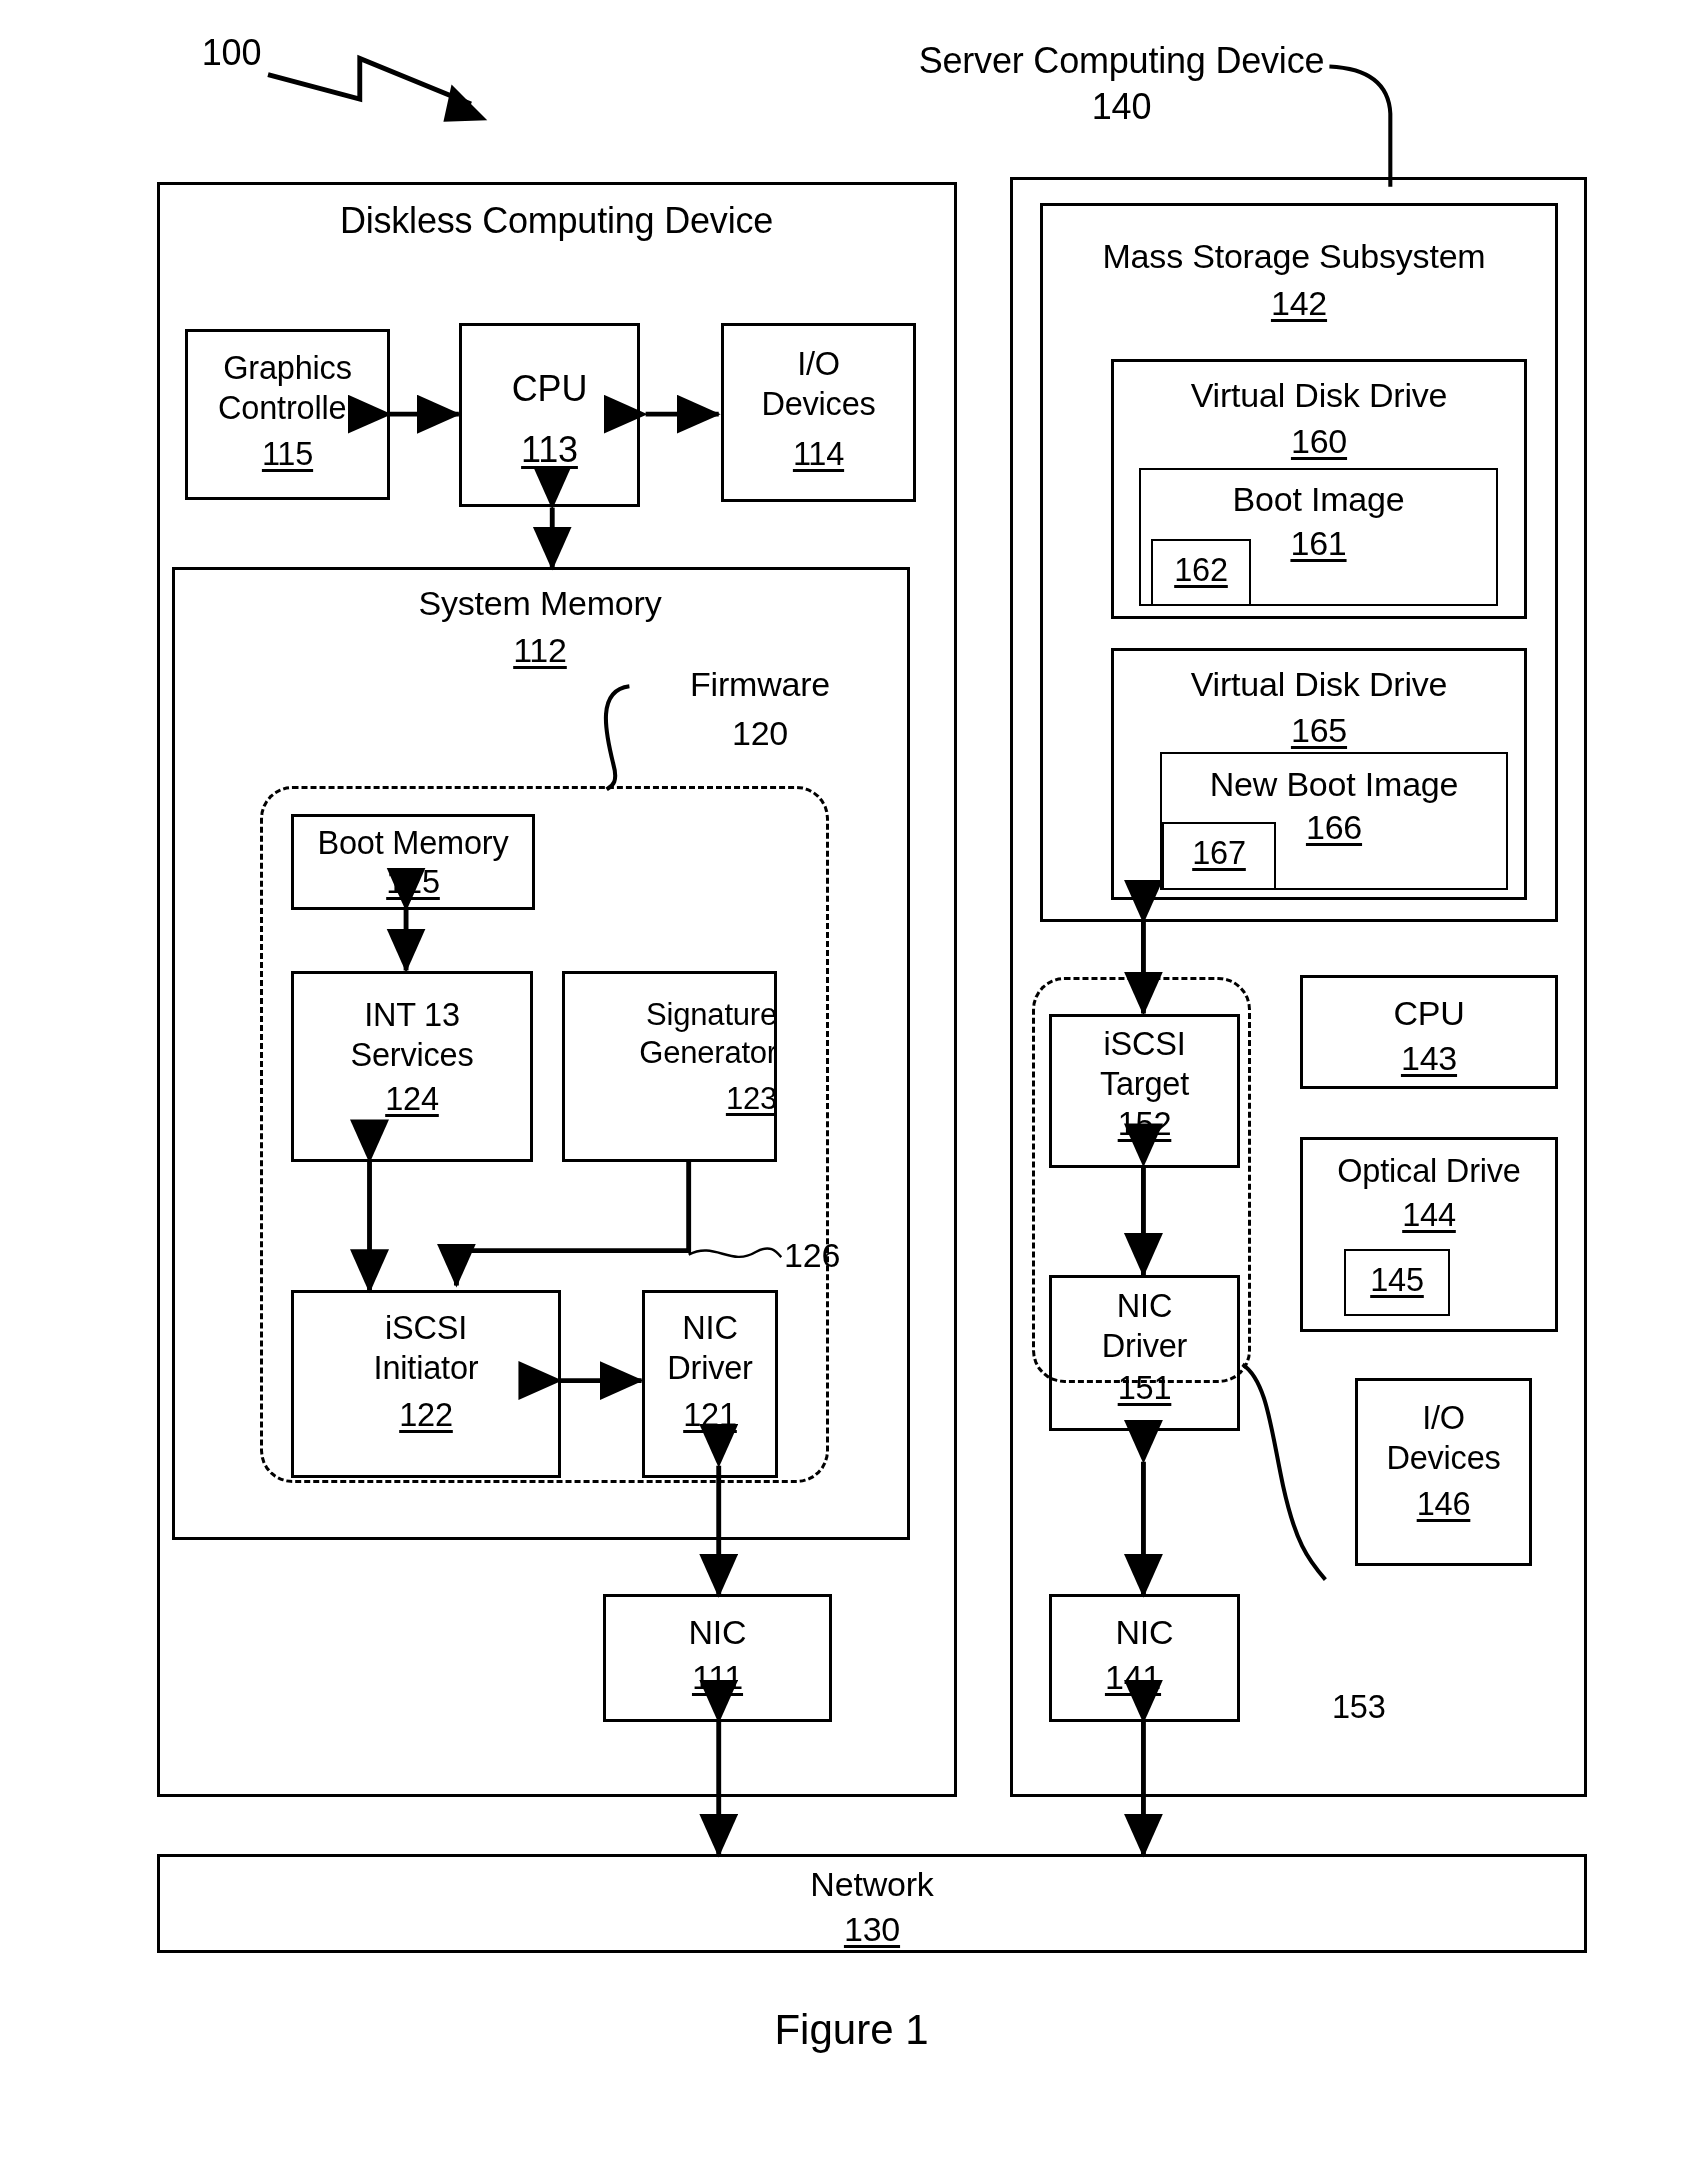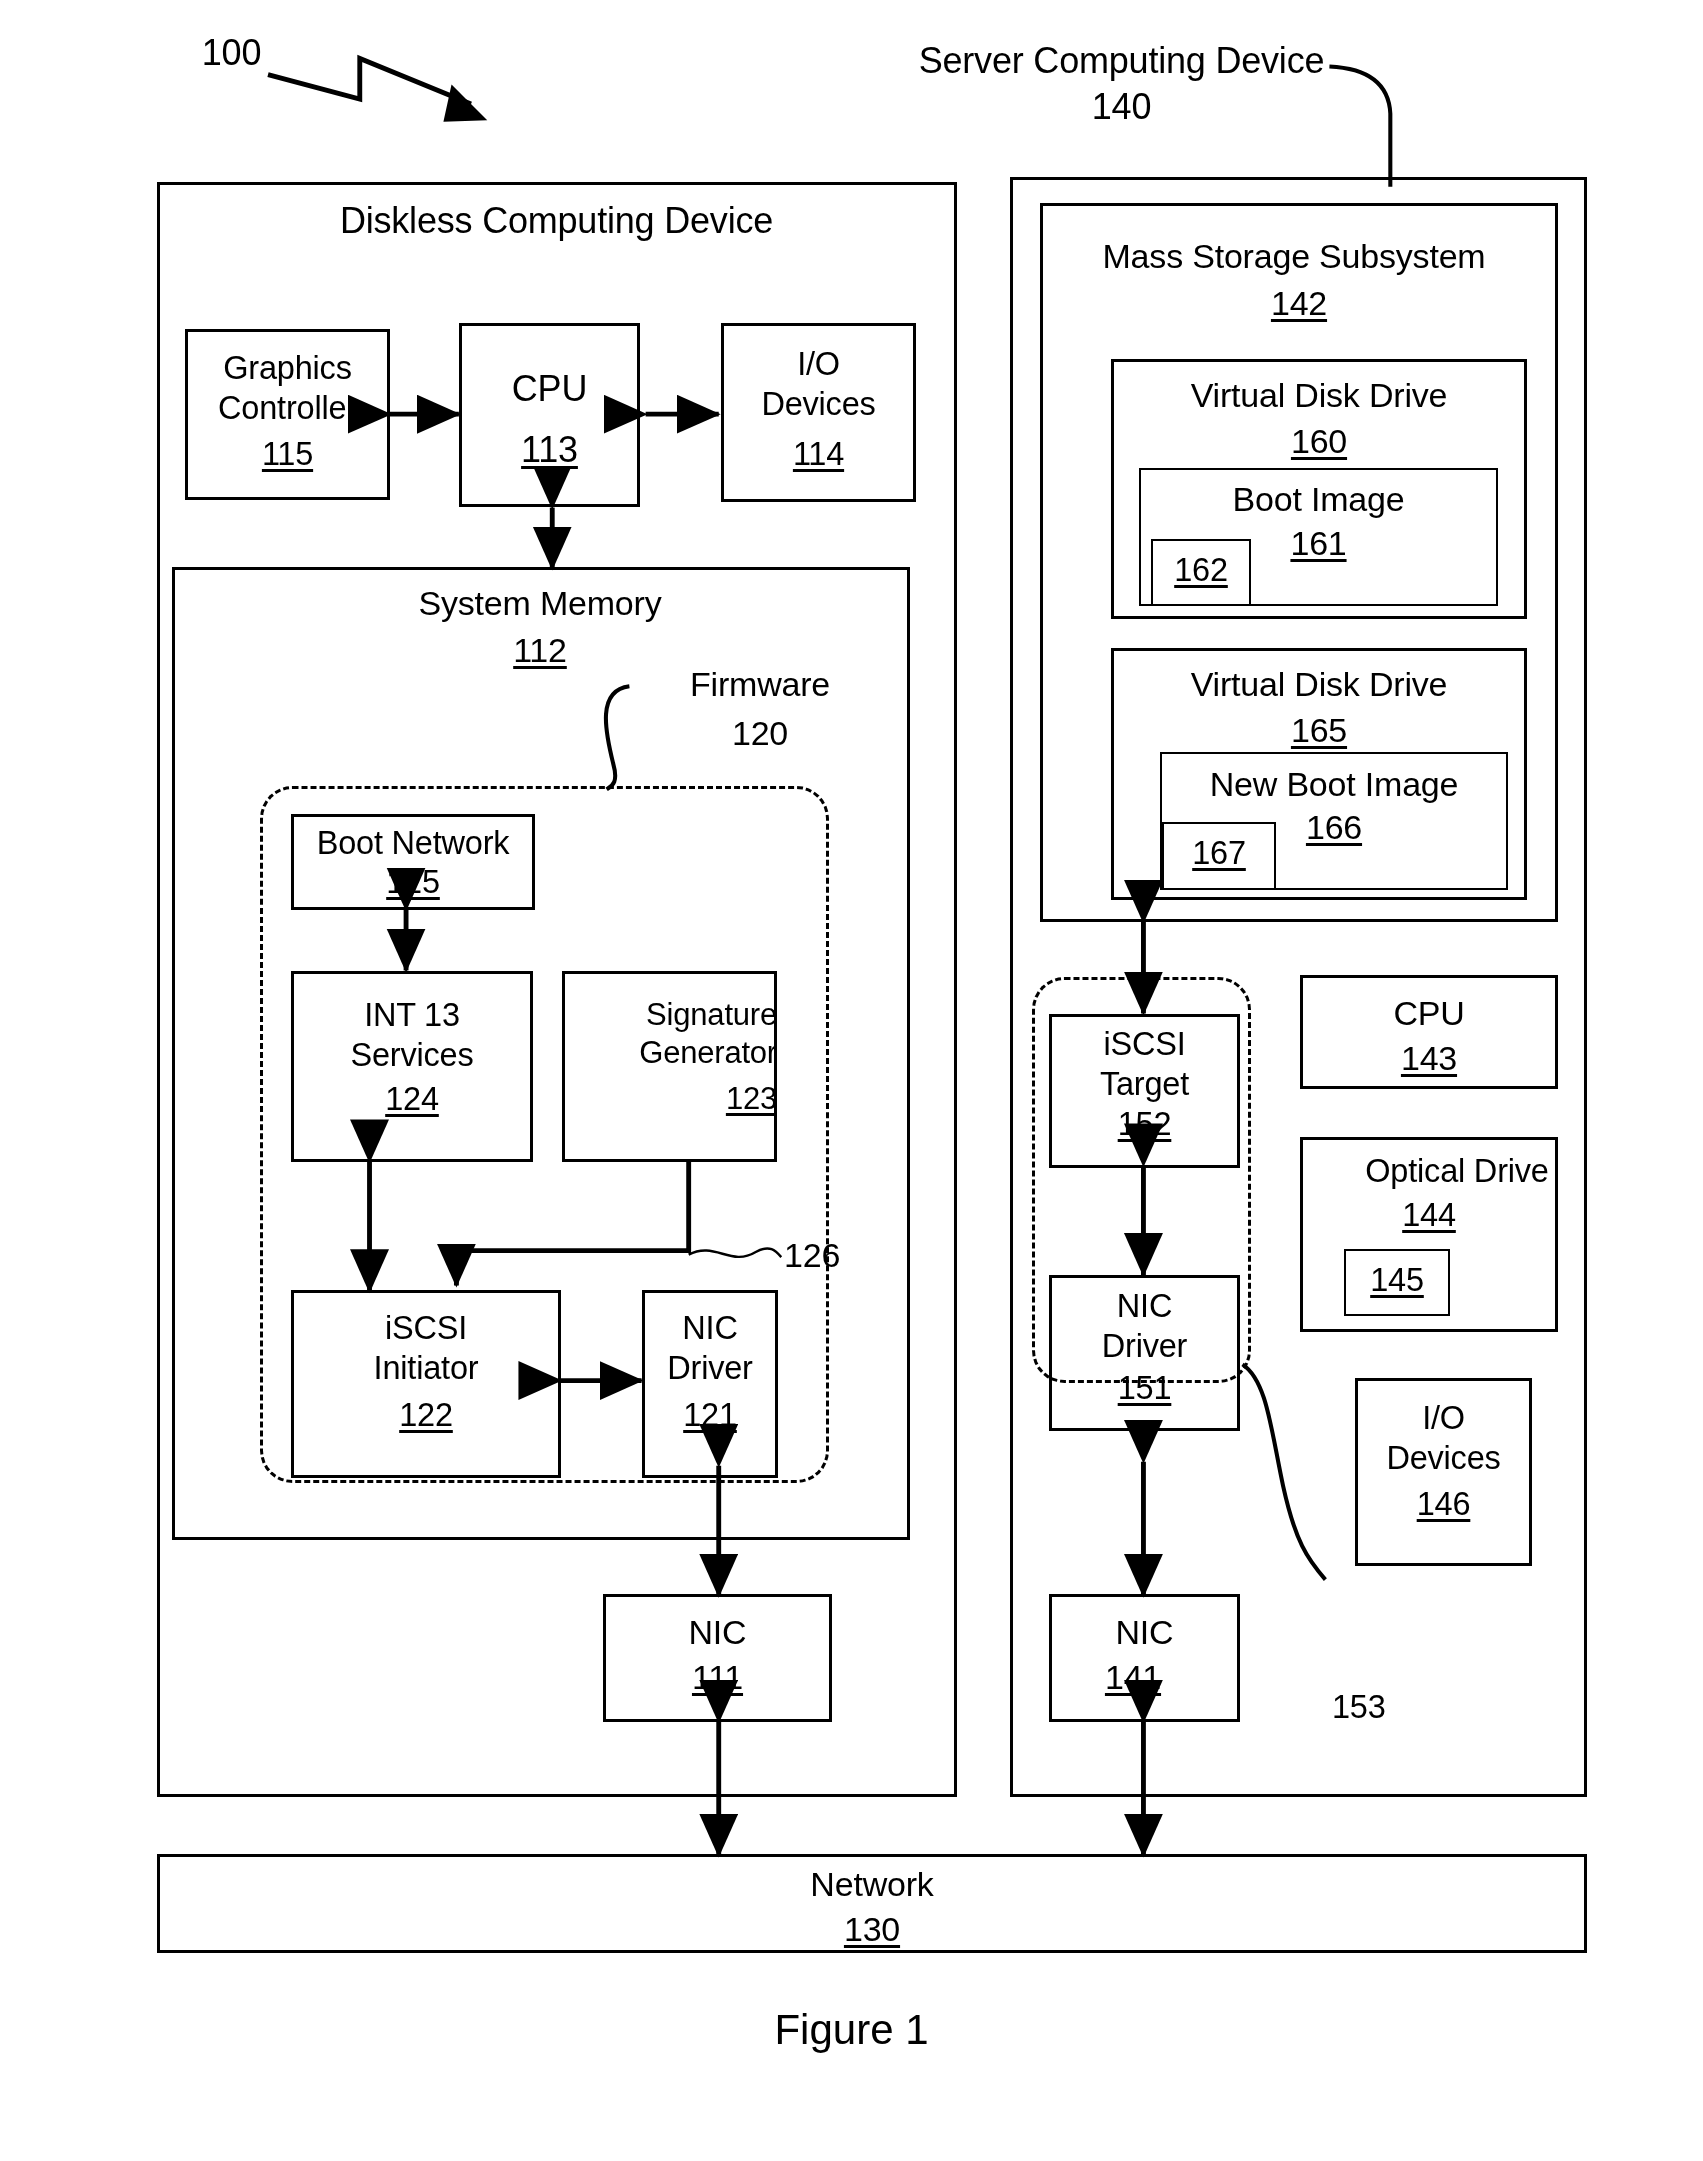--- a/index.html
+++ b/index.html
@@ -144,21 +144,21 @@
   <div class="box" style="left:172px; top:567px; width:738px; height:973px;"></div>
   <div class="lbl f42" style="left:195px; top:583px; width:690px;"><span>System Memory</span></div>
   <div class="lbl f42" style="left:195px; top:630px; width:690px;"><span style="text-decoration:underline; text-underline-offset:4.1px; text-decoration-thickness:3.2px;">112</span></div>
 
   <div class="lbl f42" style="left:642px; top:664px; width:236px; text-align:center;"><span>Firmware</span></div>
   <div class="lbl f42" style="left:642px; top:713px; width:236px; text-align:center;"><span>120</span></div>
 
   <div class="dashbox" style="left:260px; top:786px; width:569px; height:697px;"></div>
 
   <div class="box" style="left:291px; top:814px; width:244px; height:96px;"></div>
-  <div class="lbl f40" style="left:291px; top:824px; width:244px;"><span>Boot Network</span></div>
+  <div class="lbl f40" style="left:291px; top:824px; width:244px;"><span>Boot Memory</span></div>
   <div class="lbl f40" style="left:291px; top:863px; width:244px;"><span style="text-decoration:underline; text-underline-offset:4.1px; text-decoration-thickness:3.2px;">125</span></div>
 
   <div class="box" style="left:291px; top:971px; width:242px; height:191px;"></div>
   <div class="lbl f40" style="left:291px; top:996px; width:242px;">INT 13<br>Services</div>
   <div class="lbl f40" style="left:291px; top:1080px; width:242px;"><span style="text-decoration:underline; text-underline-offset:4.1px; text-decoration-thickness:3.2px;">124</span></div>
 
   <div class="box" style="left:562px; top:971px; width:215px; height:191px;"></div>
   <div class="lbl f38" style="left:562px; top:996px; width:215px;">Signature<br>Generator</div>
   <div class="lbl f38" style="left:562px; top:1080px; width:215px;"><span style="text-decoration:underline; text-underline-offset:4.1px; text-decoration-thickness:3.2px;">123</span></div>
 
@@ -210,21 +210,21 @@
 
   <div class="box" style="left:1049px; top:1275px; width:191px; height:156px;"></div>
   <div class="lbl f40" style="left:1049px; top:1287px; width:191px;">NIC<br>Driver</div>
   <div class="lbl f40" style="left:1049px; top:1369px; width:191px;"><span style="text-decoration:underline; text-underline-offset:4.1px; text-decoration-thickness:3.2px;">151</span></div>
 
   <div class="box" style="left:1300px; top:975px; width:258px; height:114px;"></div>
   <div class="lbl f42" style="left:1300px; top:993px; width:258px;"><span>CPU</span></div>
   <div class="lbl f42" style="left:1300px; top:1038px; width:258px;"><span style="text-decoration:underline; text-underline-offset:4.1px; text-decoration-thickness:3.2px;">143</span></div>
 
   <div class="box" style="left:1300px; top:1137px; width:258px; height:195px;"></div>
-  <div class="lbl f40" style="left:1300px; top:1152px; width:258px;padding-left:28px;"><span>Optical Drive</span></div>
+  <div class="lbl f40" style="left:1300px; top:1152px; width:258px;"><span>Optical Drive</span></div>
   <div class="lbl f40" style="left:1300px; top:1196px; width:258px;"><span style="text-decoration:underline; text-underline-offset:4.1px; text-decoration-thickness:3.2px;">144</span></div>
   <div class="box thin" style="left:1344px; top:1249px; width:106px; height:67px;"></div>
   <div class="lbl f40" style="left:1344px; top:1261px; width:106px;"><span style="text-decoration:underline; text-underline-offset:4.1px; text-decoration-thickness:3.2px;">145</span></div>
 
   <div class="box" style="left:1355px; top:1378px; width:177px; height:188px;"></div>
   <div class="lbl f40" style="left:1355px; top:1399px; width:177px;">I/O<br>Devices</div>
   <div class="lbl f40" style="left:1355px; top:1485px; width:177px;"><span style="text-decoration:underline; text-underline-offset:4.1px; text-decoration-thickness:3.2px;">146</span></div>
 
   <div class="lbl f40" style="left:1332px; top:1688px; width:244px; text-align:left;">153</div>
 

